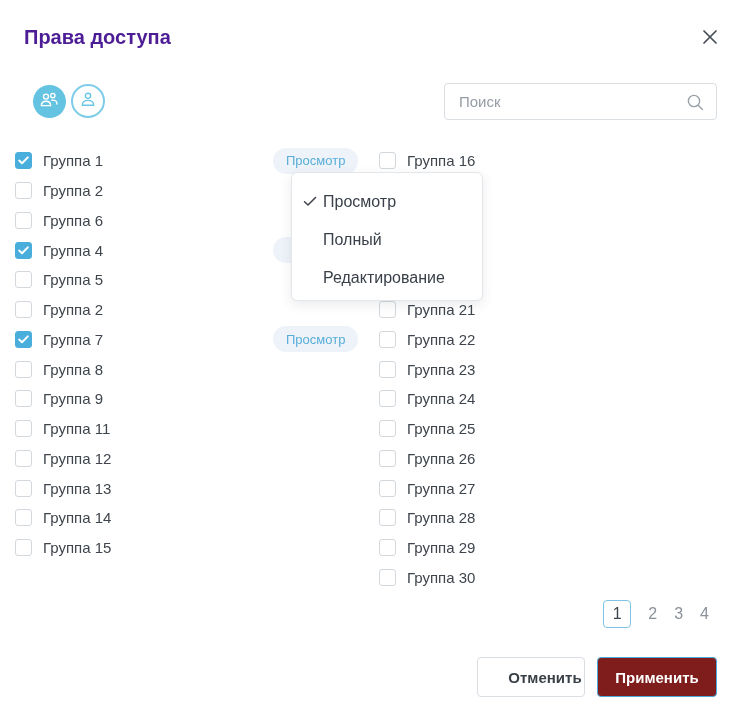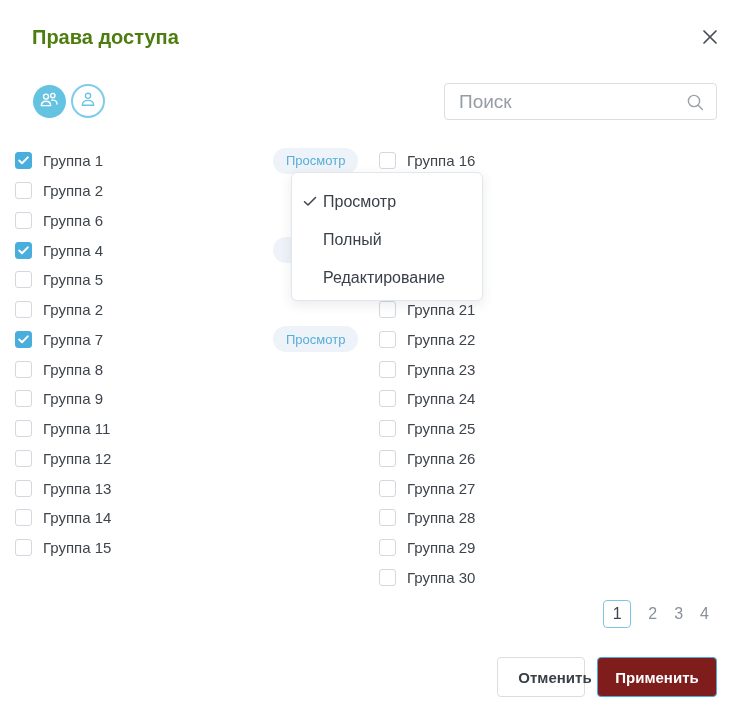--- a/index.html
+++ b/index.html
@@ -1,27 +1,27 @@
 <!DOCTYPE html>
 <html><head>
 <meta charset="utf-8">
 <style>
   html,body{margin:0;padding:0;background:#fff;}
   body{width:740px;height:718px;font-family:"Liberation Sans",sans-serif;-webkit-font-smoothing:antialiased;}
   .modal{position:relative;width:740px;height:718px;background:#fff;overflow:hidden;}
 
-  .title{position:absolute;left:24px;top:26px;font-size:20px;font-weight:700;color:#4d7c0f;margin-left:8px;}
+  .title{position:absolute;left:24px;top:26px;font-size:20px;font-weight:700;color:#4c1d95;}
   .close-btn{position:absolute;right:19px;top:28px;width:22px;height:22px;display:flex;align-items:center;justify-content:center;cursor:pointer;}
 
   .tab-circle{position:absolute;border-radius:50%;display:flex;align-items:center;justify-content:center;cursor:pointer;box-sizing:border-box;}
   .tab-groups{left:33px;top:85px;width:33px;height:33px;background:#65c3e2;}
   .tab-user{left:71px;top:84px;width:34px;height:34px;background:#fff;border:2px solid #7ecde8;}
 
   .search-wrap{position:absolute;right:23px;top:83px;width:273px;height:37px;border:1px solid #d9dee3;border-radius:4px;box-sizing:border-box;background:#fff;}
-  .search-wrap input{border:0;outline:none;background:transparent;width:225px;height:100%;padding:0 0 0 14px;font-size:19px;color:#737373;font-family:"Liberation Sans",sans-serif;}
+  .search-wrap input{border:0;outline:none;background:transparent;width:225px;height:100%;padding:0 0 0 14px;font-size:15px;color:#737373;font-family:"Liberation Sans",sans-serif;}
   .search-wrap input::placeholder{color:#969ca4;opacity:1;}
   .search-icon{position:absolute;right:11px;top:9px;}
 
   .col{position:absolute;top:146px;}
   .col-left{left:15px;width:358px;}
   .col-right{left:379px;width:200px;}
   .grow{display:flex;align-items:center;height:29.75px;position:relative;}
   .cbx{width:17px;height:17px;border:1px solid #d3d8dd;border-radius:3px;background:#fff;box-sizing:border-box;flex:0 0 auto;display:flex;align-items:center;justify-content:center;cursor:pointer;}
   .cbx.checked{background:#4aaedd;border-color:#4aaedd;}
   .glabel{margin-left:11px;font-size:15px;color:#3f454c;white-space:nowrap;}
@@ -29,21 +29,21 @@
 
   .dropdown{position:absolute;left:291px;top:172px;width:192px;height:129px;background:#fff;border:1px solid #e3e6ea;border-radius:6px;box-shadow:0 4px 12px rgba(50,60,80,.10);z-index:10;box-sizing:border-box;padding-top:10px;}
   .dd-item{height:38px;display:flex;align-items:center;padding-left:31px;font-size:16px;color:#3a4049;position:relative;cursor:pointer;white-space:nowrap;}
   .dd-check{position:absolute;left:11px;top:50%;transform:translateY(-50%);}
 
   .pagination{position:absolute;right:31px;top:600px;display:flex;align-items:center;gap:17px;font-size:16px;color:#8b9199;}
   .page{cursor:pointer;}
   .page.active{width:26px;height:26px;border:1px solid #7fc4e2;border-radius:4px;color:#3f454c;display:flex;align-items:center;justify-content:center;background:#fff;}
 
   .btn{position:absolute;top:657px;height:40px;border-radius:4px;font-size:15px;font-weight:700;display:flex;align-items:center;justify-content:center;cursor:pointer;box-sizing:border-box;font-family:"Liberation Sans",sans-serif;}
-  .btn-cancel{right:155px;width:88px;background:#fff;border:1px solid #d9dee3;color:#3a4047;padding-left:28px;}
+  .btn-cancel{right:155px;width:108px;background:#fff;border:1px solid #d9dee3;color:#3a4047;padding-left:28px;}
   .btn-apply{right:23px;width:120px;background:#7f1d1d;border:1px solid #4aabdb;color:#fff;}
 </style>
 </head>
 <body>
 
 <div class="modal">
 
   <div class="title">Права доступа</div>
 
   <div class="close-btn">

